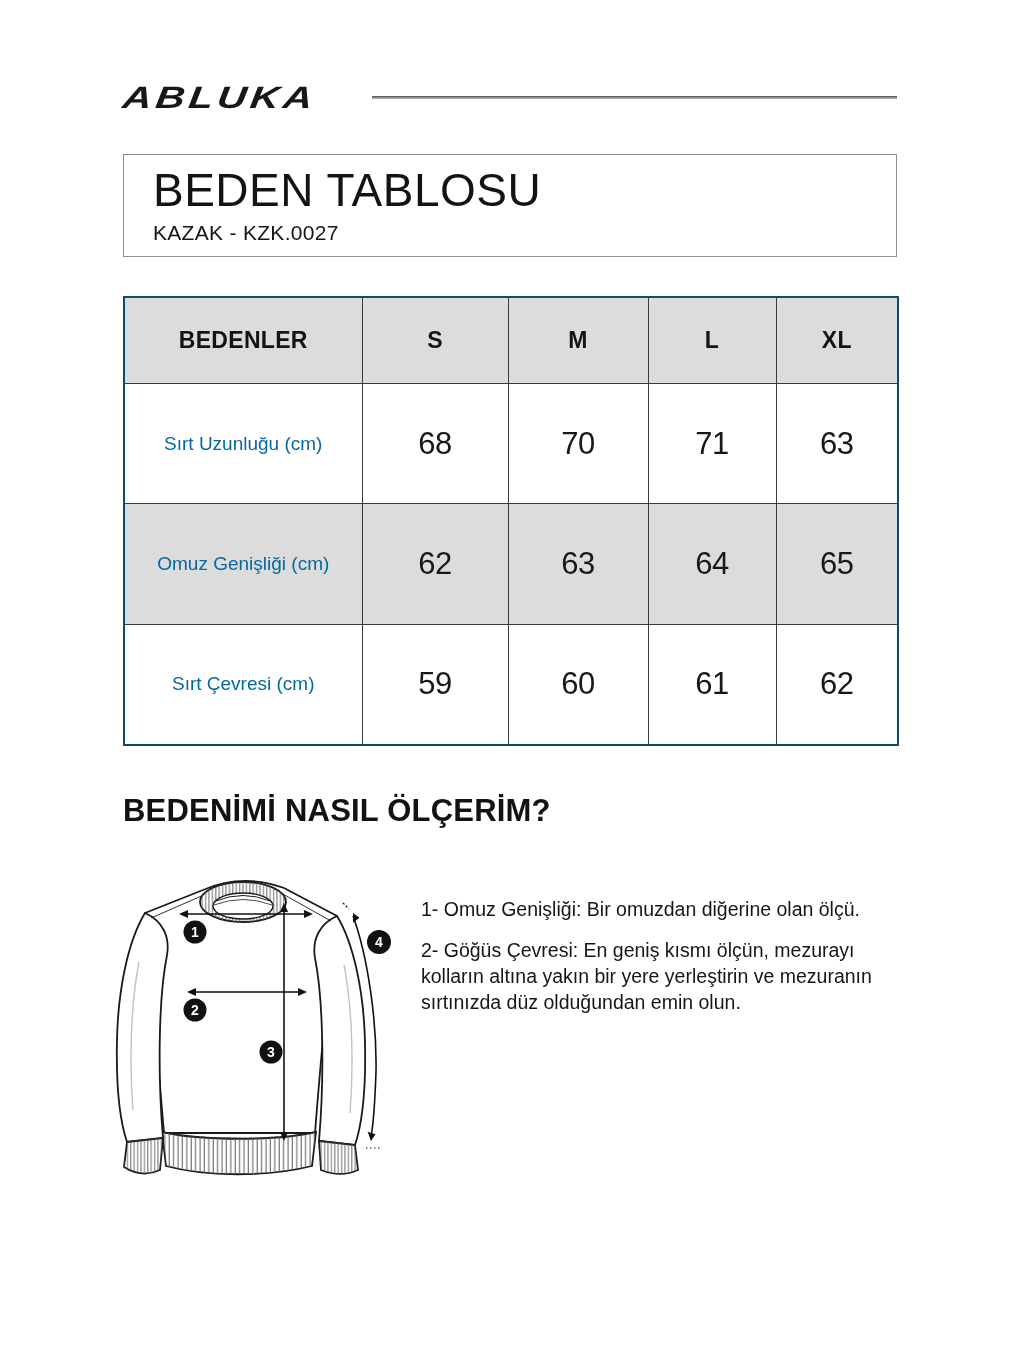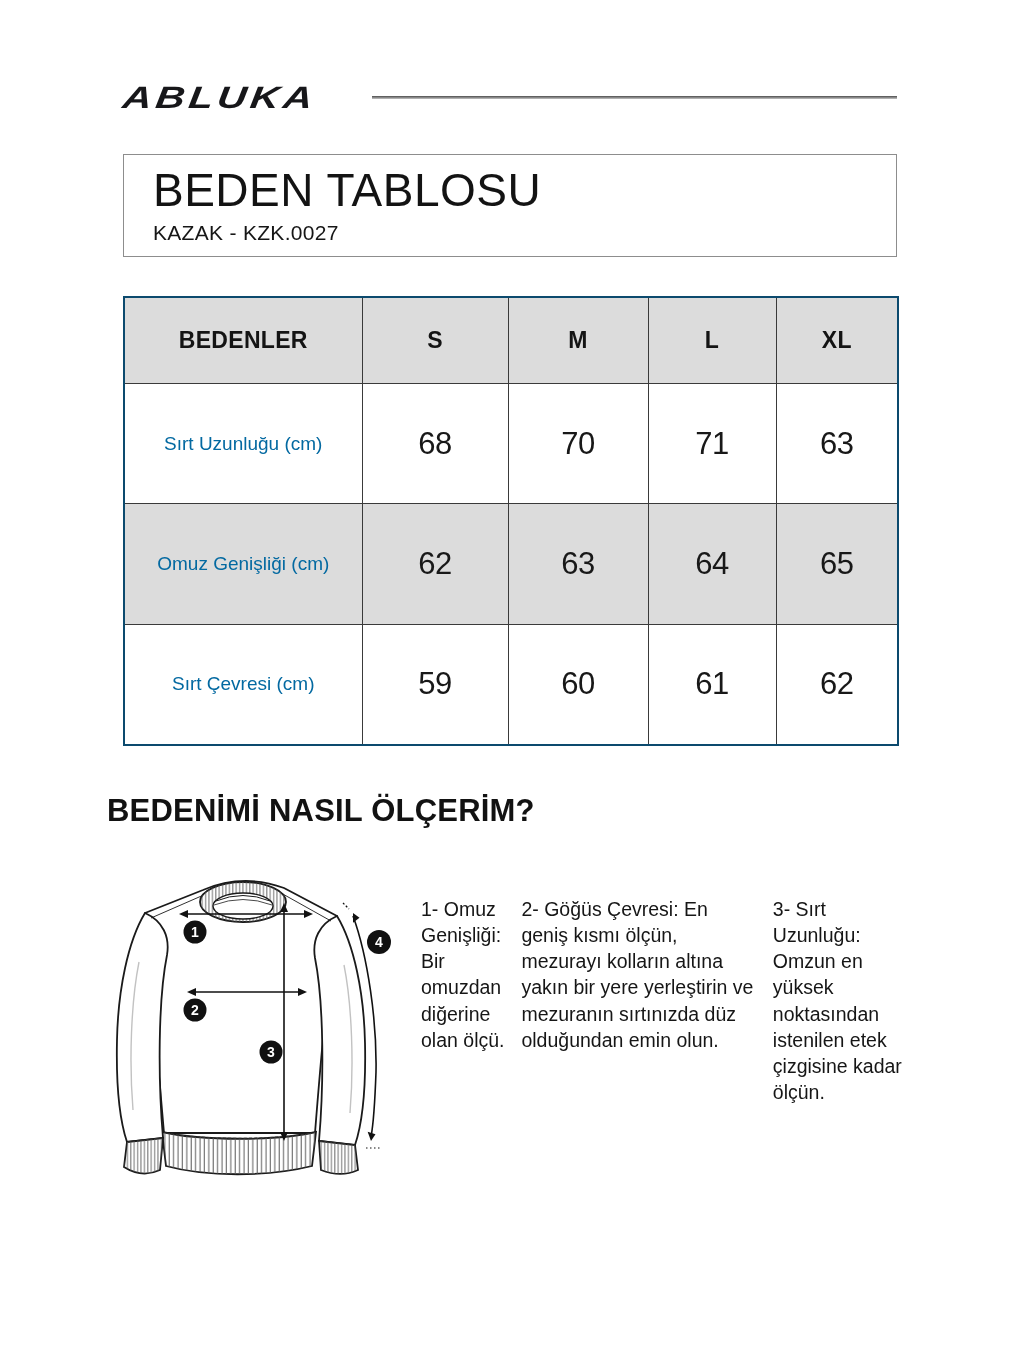--- a/index.html
+++ b/index.html
@@ -49,26 +49,26 @@
     border:1.5px solid #3a3a3a;text-align:center;vertical-align:middle;
     padding:0;background:#ffffff;
   }
   table.size-table thead th{height:85px;background:#dcdcdc;font-size:23px;font-weight:700;letter-spacing:0.3px;}
   table.size-table tbody td{height:91px;}
   table.size-table tbody tr.shade td{background:#dcdcdc;}
   td.row-label{font-size:19px;font-weight:400;color:#0369a1;}
   td.val{font-size:31px;font-weight:400;color:#181818;letter-spacing:-0.5px;}
   
   .measure-heading{
-    position:absolute;left:107px;top:793px;
+    position:absolute;left:123px;top:793px;
     font-size:31px;font-weight:800;letter-spacing:0.2px;color:#121212;
   }
   .instructions{
     position:absolute;left:421px;top:896px;width:494px;
-    display:flex;flex-direction:row;gap:15px;
+    display:flex;flex-direction:column;gap:15px;
   }
   .instructions p{
     margin:0;font-size:19.5px;line-height:1.34;color:#161616;font-weight:400;
   }
   .diagram{position:absolute;left:100px;top:860px;width:320px;height:345px;}
 </style>
 </head>
 <body>
 
 <div class="page">
@@ -206,16 +206,15 @@
     </g>
     <g>
       <circle cx="379" cy="942" r="12" fill="#111"></circle>
       <text x="379" y="947" text-anchor="middle" font-size="14" font-weight="bold" fill="#fff" font-family="Liberation Sans, sans-serif">4</text>
     </g>
   </svg>
 
   <div class="instructions">
     <p>1- Omuz Genişliği: Bir omuzdan diğerine olan ölçü.</p>
     <p>2- Göğüs Çevresi: En geniş kısmı ölçün, mezurayı kolların altına yakın bir yere yerleştirin ve mezuranın sırtınızda düz olduğundan emin olun.</p>
-    <p>3- Sırt Uzunluğu: Omzun en yüksek noktasından istenilen etek çizgisine kadar ölçün.</p>
   </div>
 
 </div>
 
 </body></html>

